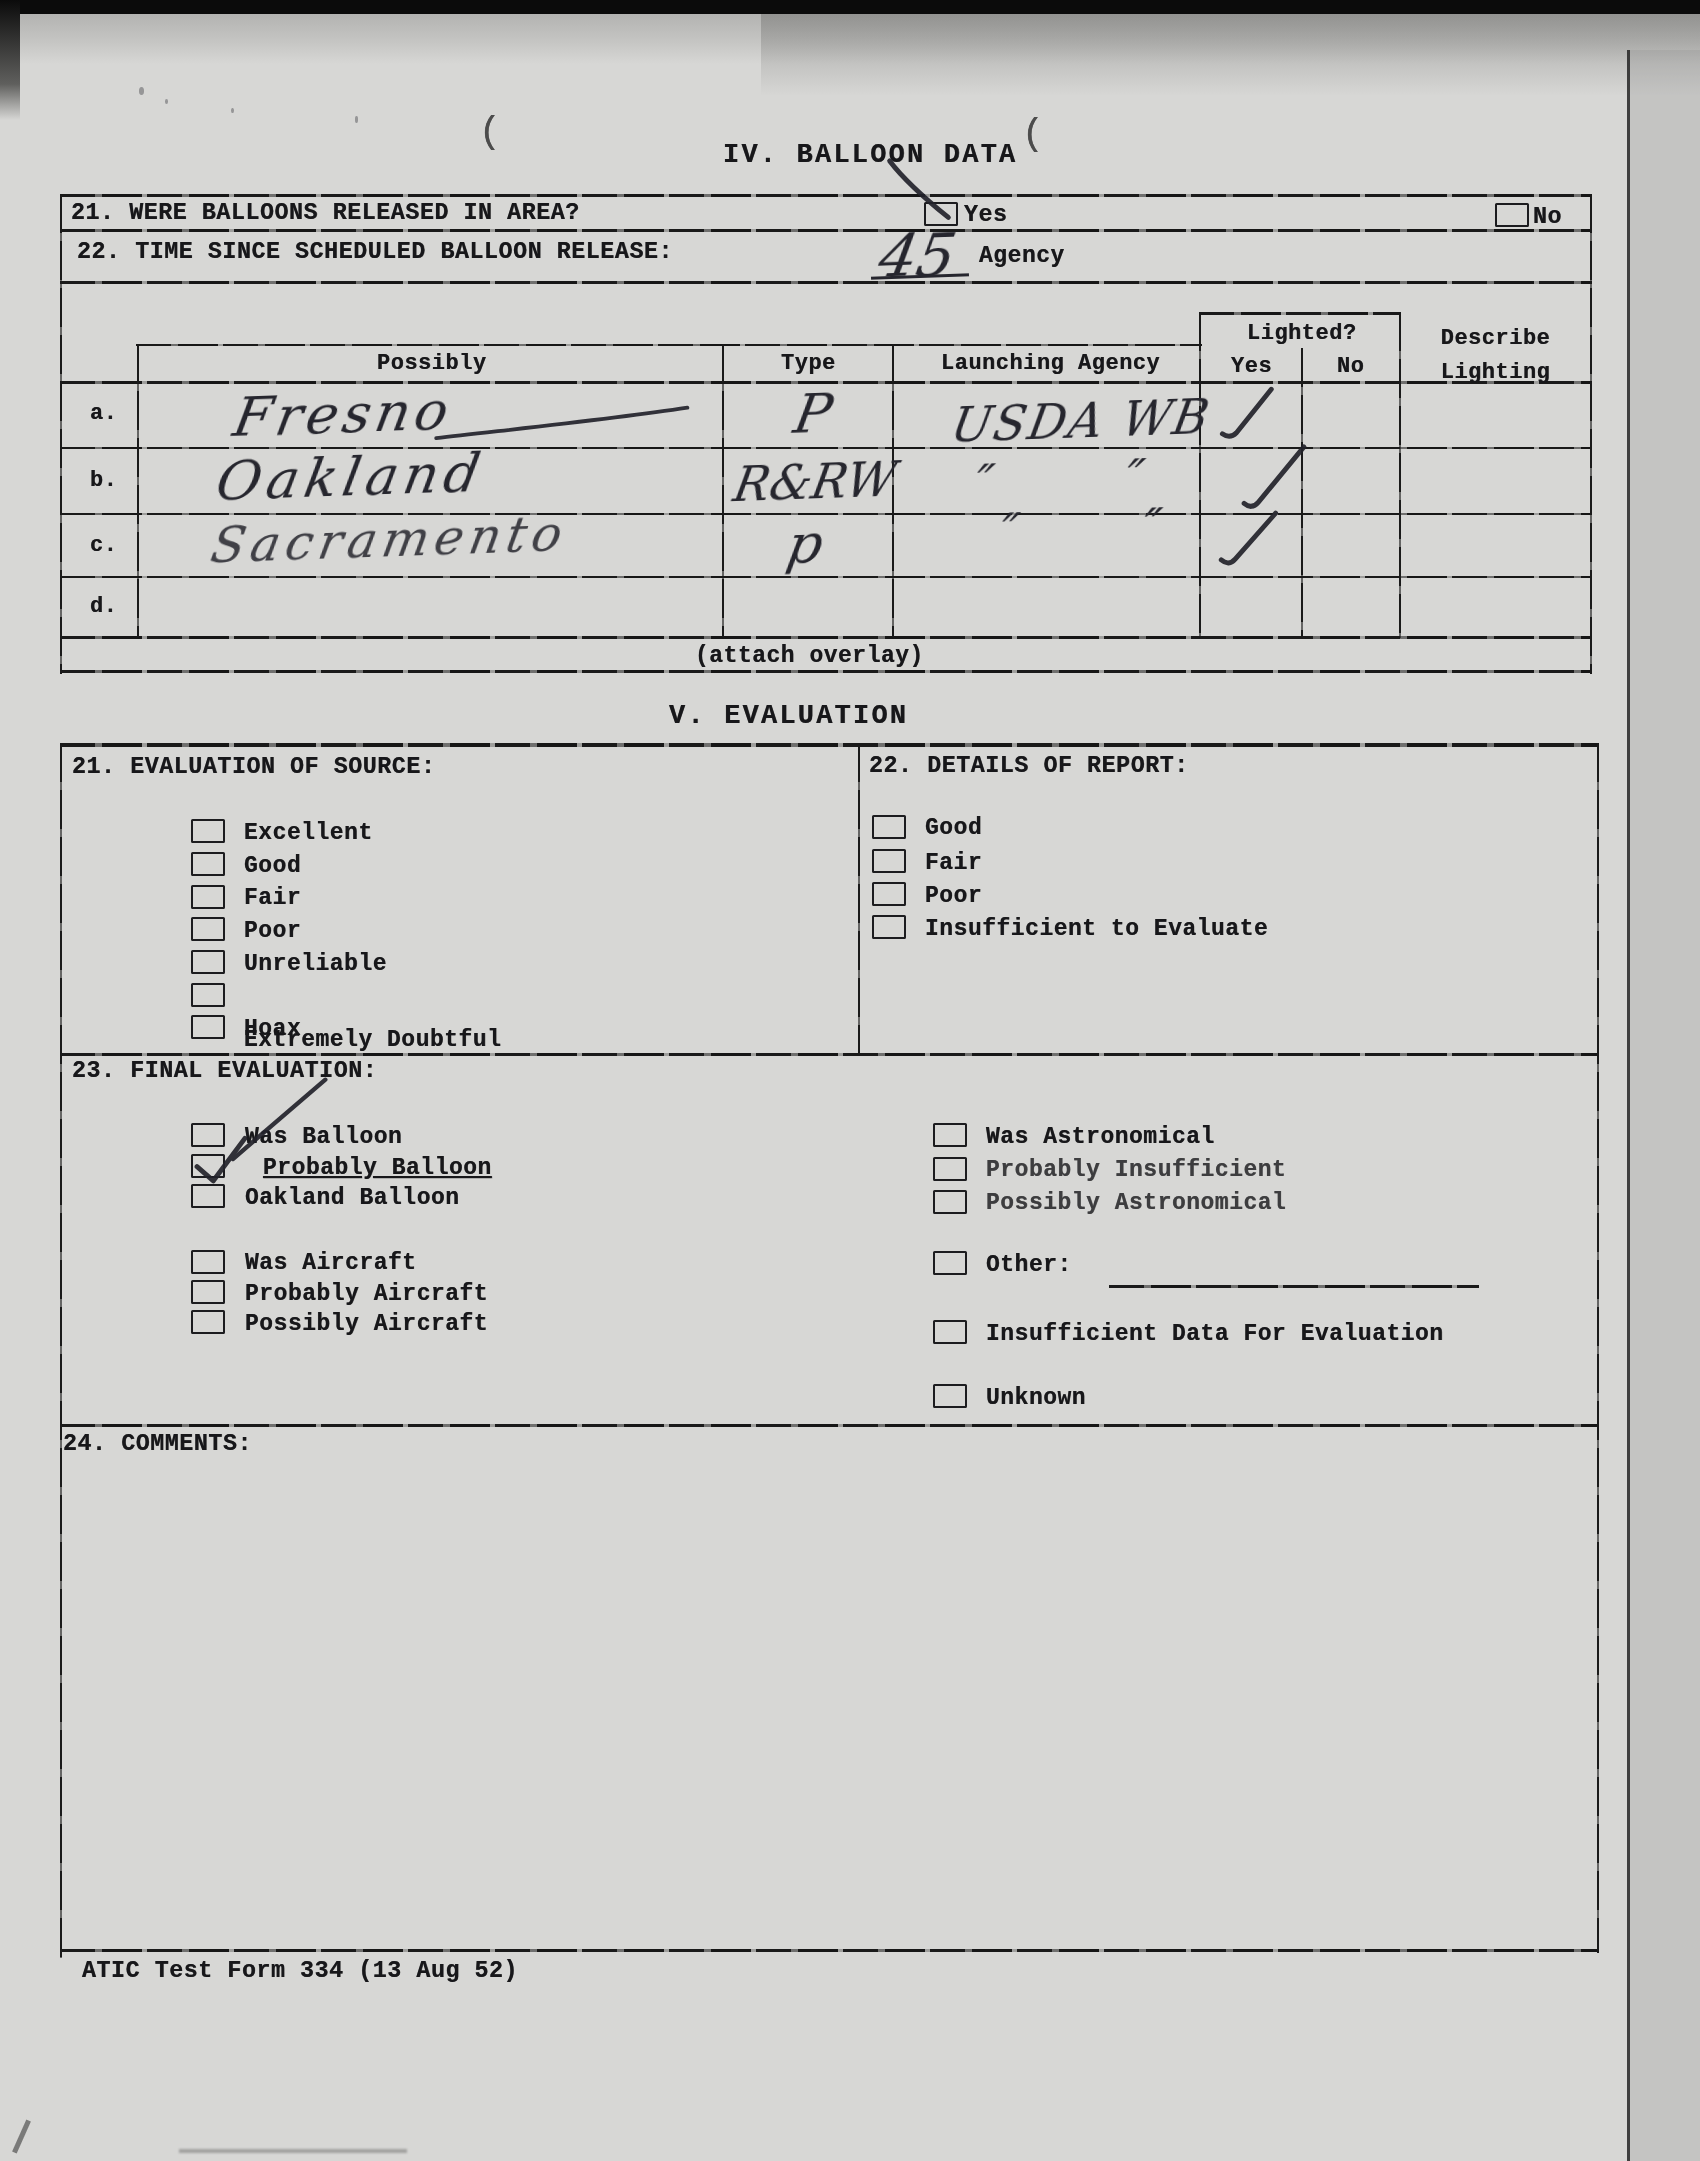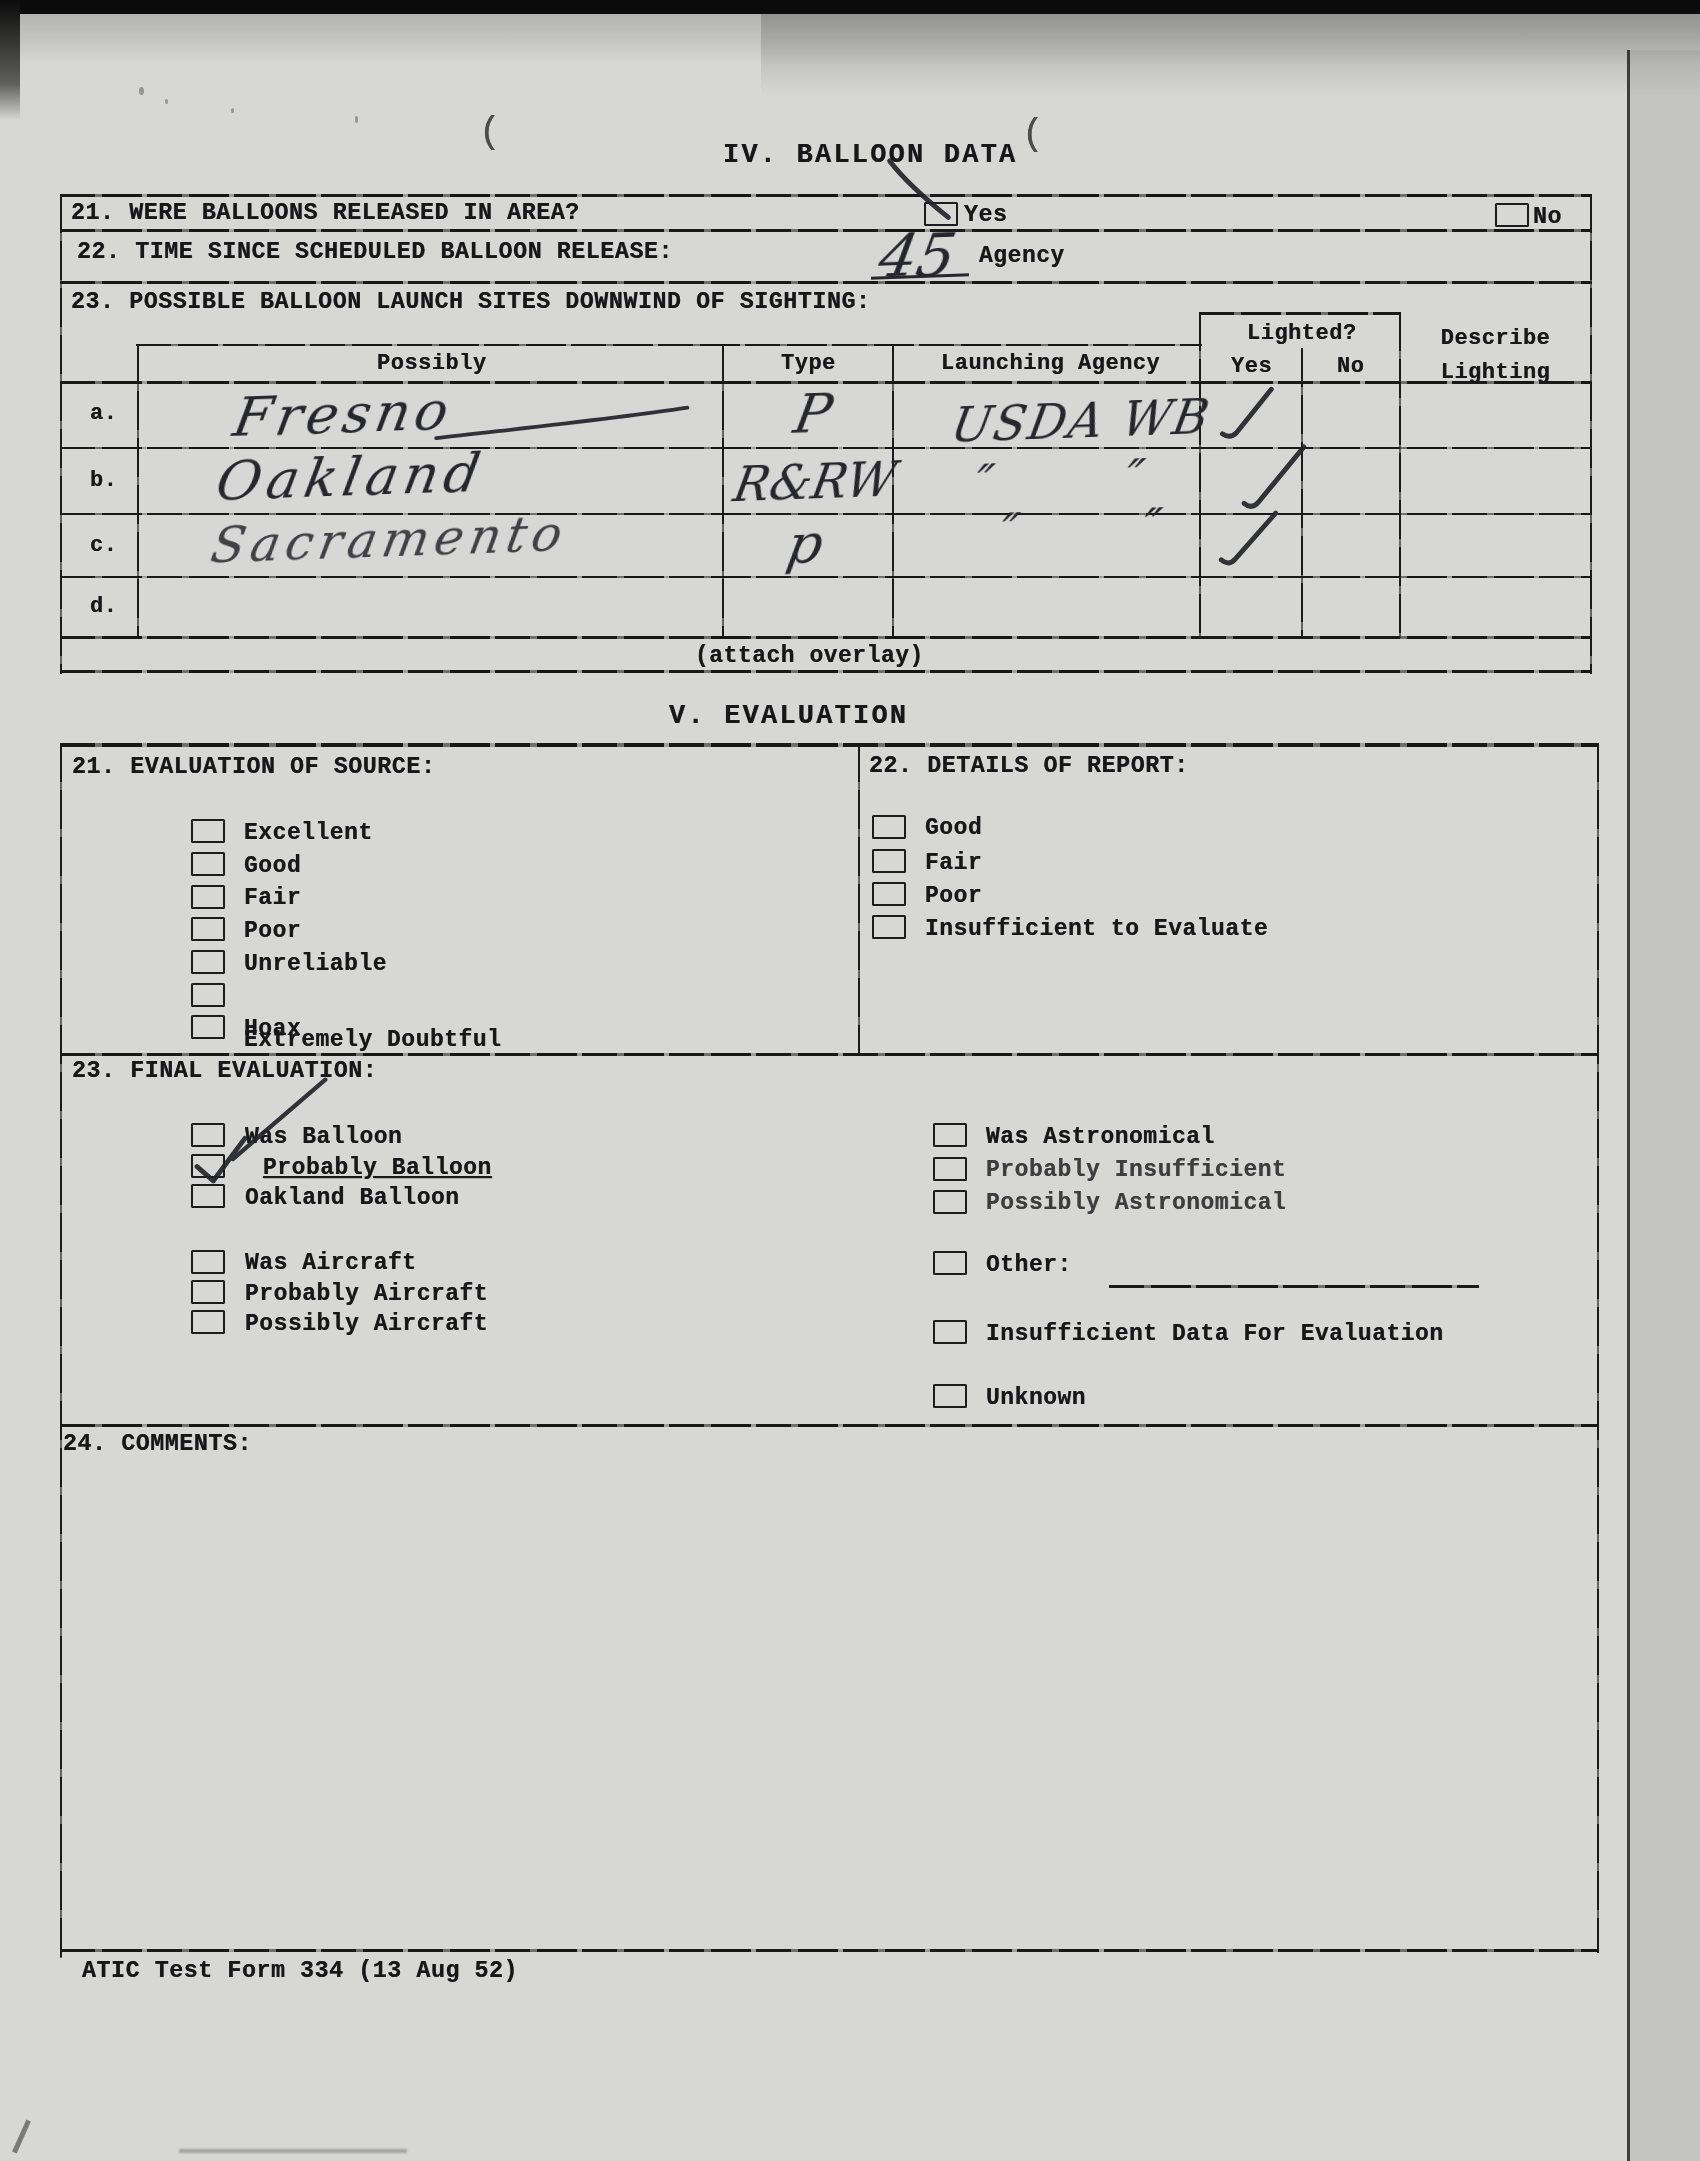--- a/index.html
+++ b/index.html
@@ -76,21 +76,20 @@
   <span class="cb" style="left:924px;top:202px;"></span>
   <span class="tw s43" style="left:964px;top:204px;">Yes</span>
   <span class="cb" style="left:1495px;top:203px;"></span>
   <span class="tw s43" style="left:1533px;top:206px;">No</span>
 
   <span class="tw s43" style="left:77px;top:241px;">22. TIME SINCE SCHEDULED BALLOON RELEASE:</span>
   <span class="hw" style="left:880px;top:226px;font-size:59px;">45</span>
   <div class="art" style="left:871px;top:275px;width:98px;height:3.3px;background:#26262e;transform:rotate(-2deg);filter:blur(0.3px);"></div>
   <span class="tw s42" style="left:979px;top:245px;">Agency</span>
 
-  <span class="tw s43" style="left:71px;top:291px;">23. POSSIBLE BALLOON LAUNCH SITES DOWNWIND OF SIGHTING:</span>
 
   <span class="tw s40" style="left:377px;top:353px;">Possibly</span>
   <span class="tw s40" style="left:781px;top:353px;">Type</span>
   <span class="tw s40" style="left:941px;top:353px;">Launching Agency</span>
   <span class="tw s40" style="left:1247px;top:323px;">Lighted?</span>
   <span class="tw s40" style="left:1231px;top:356px;">Yes</span>
   <span class="tw s40" style="left:1337px;top:356px;">No</span>
   <span class="tw s40 ctr" style="left:1414px;top:322px;width:163px;line-height:1.55;">Describe Lighting</span>
 
   <span class="tw s40" style="left:90px;top:403px;">a.</span>

